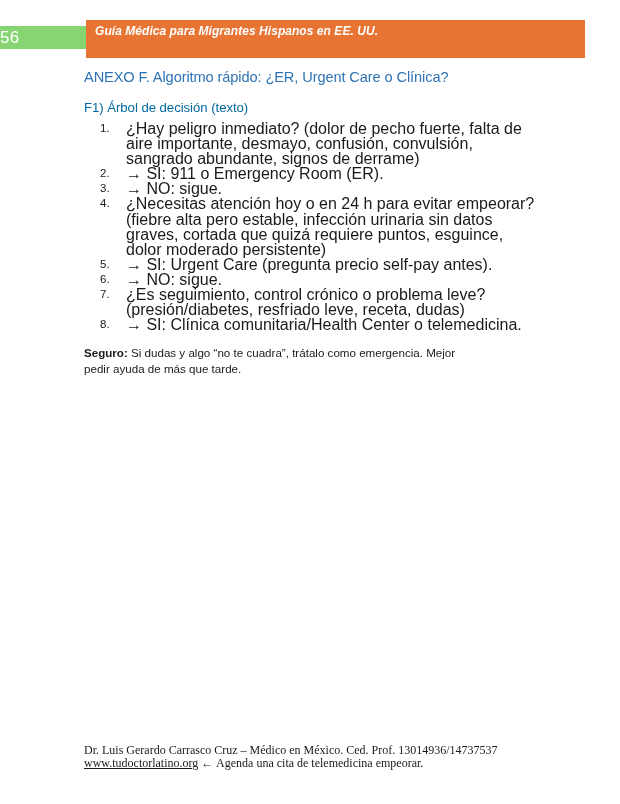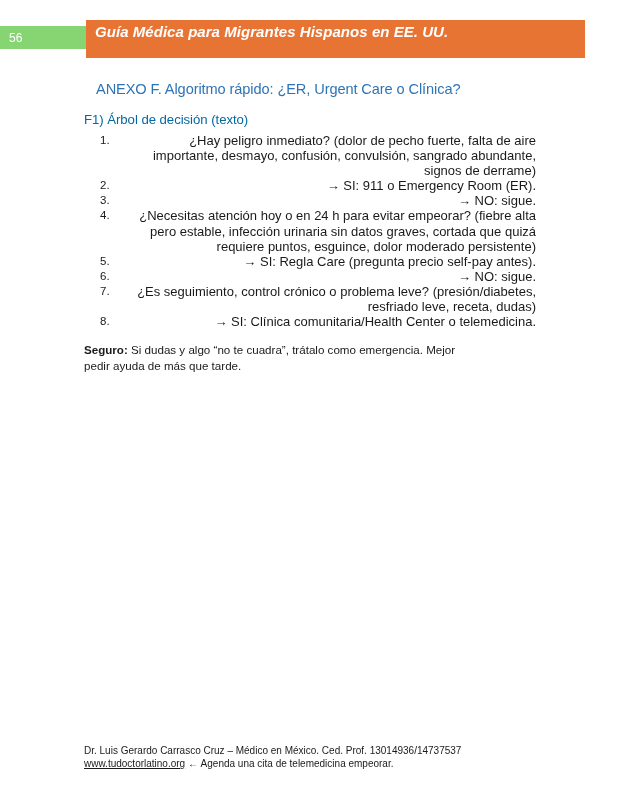--- a/index.html
+++ b/index.html
@@ -30,55 +30,55 @@
     left: 0;
     top: 26px;
     width: 86px;
     height: 23px;
     background: #87d472;
     display: flex;
     align-items: center;
   }
   .page-number-tab .num {
     color: #ffffff;
-    font-size: 12px;
+    font-size: 17px;
     line-height: 1;
-    padding-left: 9px;
+    padding-left: 0;
     letter-spacing: 0.2px;
   }
   .header-banner {
     position: absolute;
     left: 86px;
     top: 20px;
     width: 499px;
     height: 38px;
     background: #e87434;
     box-sizing: border-box;
     padding: 5px 0 0 9px;
   }
   .header-banner .hline {
     color: #ffffff;
     font-style: italic;
     font-weight: bold;
-    font-size: 15px;
+    font-size: 12px;
     line-height: 13.5px;
     white-space: nowrap;
     letter-spacing: 0.05px;
   }
 
   
   .content {
     position: absolute;
     left: 84px;
     top: 68px;
     width: 452px;
   }
 
   h1.doc-title {
-    margin: 12px;
+    margin: 0;
     font-size: 14.6px;
     font-weight: normal;
     color: #2e74b5;
     line-height: 19px;
     letter-spacing: -0.1px;
   }
 
   p.objective {
     margin: 4px 0 0 0;
     font-size: 11.6px;
@@ -98,25 +98,24 @@
   ol.decision-list {
     margin: 4px 0 0 0;
     padding: 0;
     list-style: none;
     counter-reset: step;
   }
   ol.decision-list > li {
     counter-increment: step;
     position: relative;
     padding-left: 42px;
-    font-size: 13px;
+    font-size: 16px;
     line-height: 15.1px;
     color: #1a1a1a;
     margin: 0 0 0 0;
-    text-align: right;
   }
   ol.decision-list > li::before {
     content: counter(step) ".";
     position: absolute;
     left: 16px;
     top: 0;
     width: 16px;
     text-align: left;
     font-size: 11.5px;
     line-height: 15.1px;
@@ -135,24 +134,25 @@
   }
 
   
   .page-footer {
     position: absolute;
     left: 84px;
     top: 744px;
     width: 452px;
   }
   .page-footer .fline {
-    font-size: 10px;
+    font-size: 12px;
     line-height: 13.2px;
     color: #1a1a1a;
     white-space: nowrap;
+    font-family: Liberation Serif, serif;
   }
   .page-footer a.site-link {
     color: #1a1a1a;
     text-decoration: underline;
   }
   .page-footer .back-arrow {
     letter-spacing: 0.4px;
   }
 </style>
 </head>
@@ -172,21 +172,21 @@
   <h1 class="doc-title">ANEXO F. Algoritmo rápido: ¿ER, Urgent Care o Clínica?</h1>
 
 
   <h2 class="section-title">F1) Árbol de decisión (texto)</h2>
 
   <ol class="decision-list">
     <li>¿Hay peligro inmediato? (dolor de pecho fuerte, falta de aire importante, desmayo, confusión, convulsión, sangrado abundante, signos de derrame)</li>
     <li>→ SI: 911 o Emergency Room (ER).</li>
     <li>→ NO: sigue.</li>
     <li>¿Necesitas atención hoy o en 24 h para evitar empeorar? (fiebre alta pero estable, infección urinaria sin datos graves, cortada que quizá requiere puntos, esguince, dolor moderado persistente)</li>
-    <li>→ SI: Regla Care (pregunta precio self-pay antes).</li>
+    <li>→ SI: Urgent Care (pregunta precio self-pay antes).</li>
     <li>→ NO: sigue.</li>
     <li>¿Es seguimiento, control crónico o problema leve? (presión/diabetes, resfriado leve, receta, dudas)</li>
     <li>→ SI: Clínica comunitaria/Health Center o telemedicina.</li>
   </ol>
 
   <p class="rule"><span class="rule-label">Seguro:</span><span> Si dudas y algo “no te cuadra”, trátalo como emergencia. Mejor pedir ayuda de más que tarde.</span></p>
 
 </div>
 
 <div class="page-footer">

